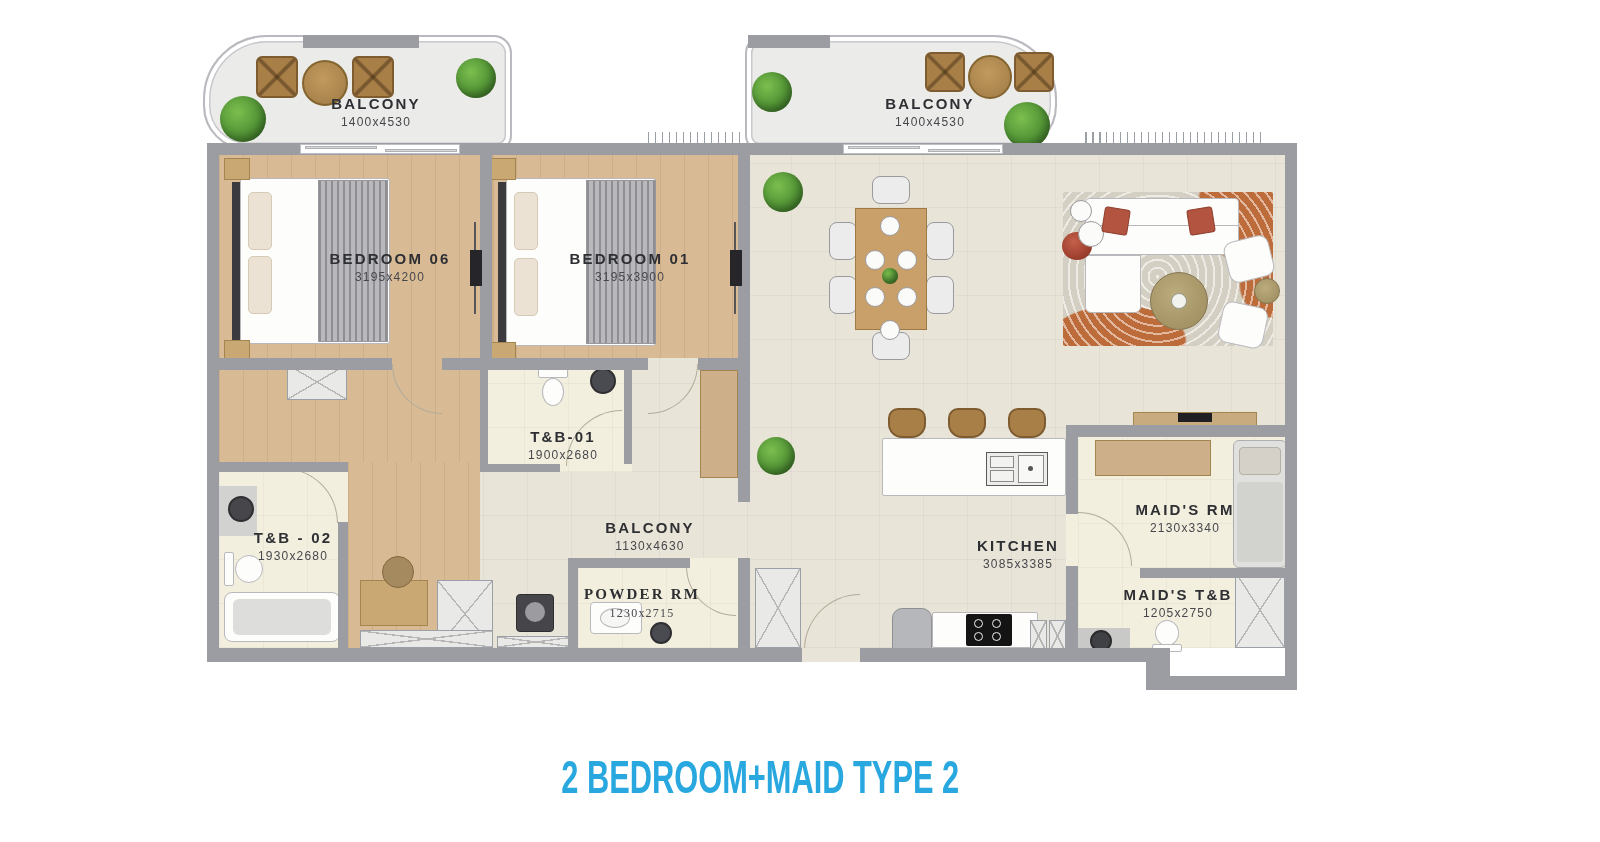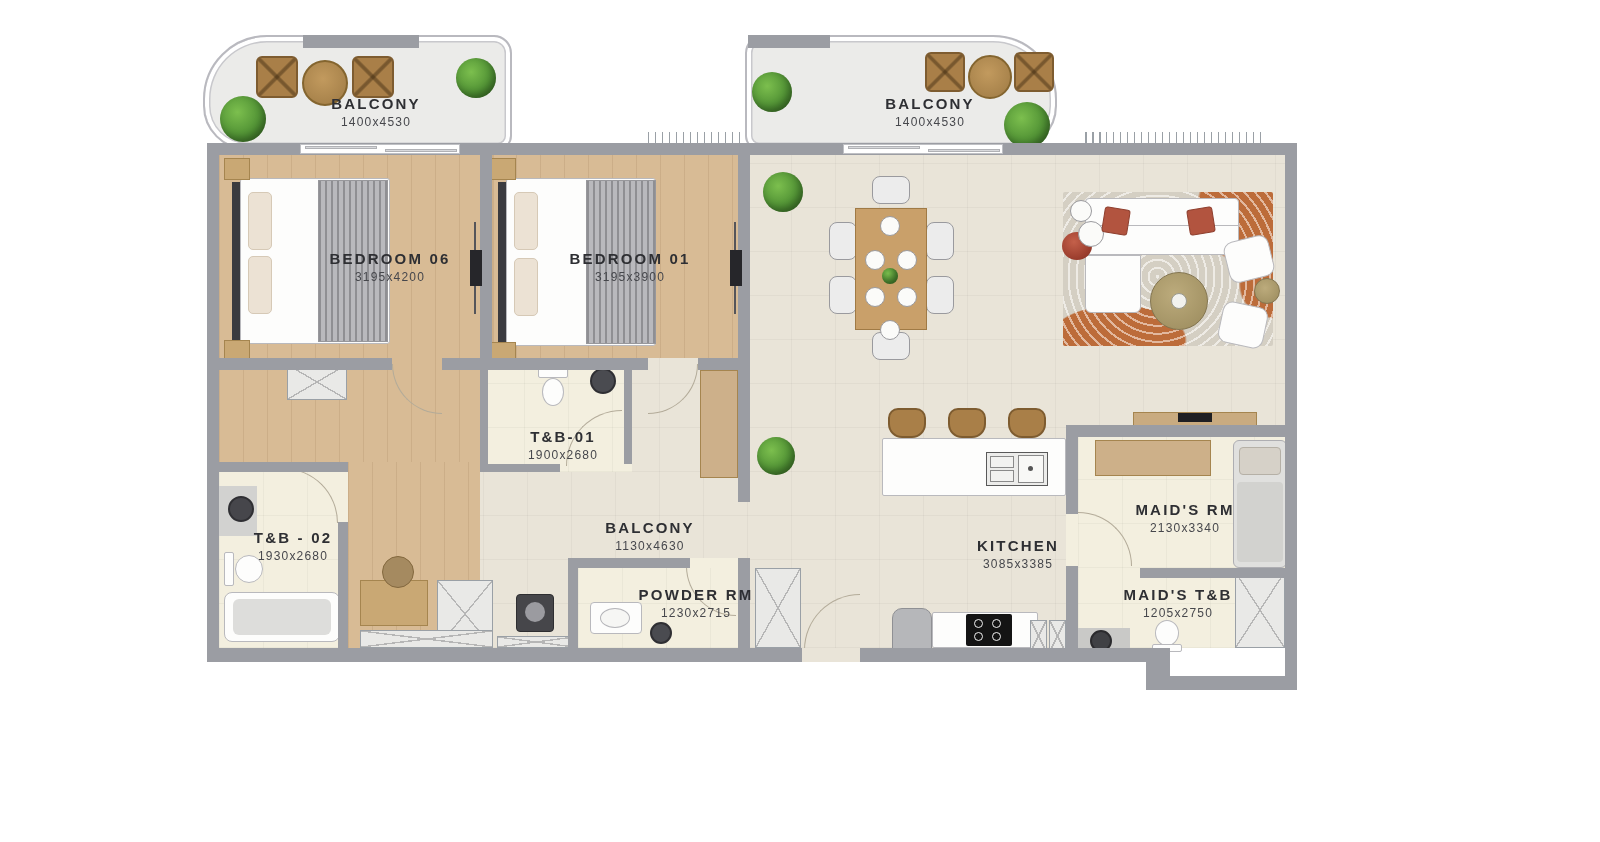--- a/index.html
+++ b/index.html
@@ -261,31 +261,34 @@
     <div class="rdims">1900x2680</div>
   </div>
   <div class="rlabel" style="left:293px;top:529px;">
     <div class="rname">T&amp;B - 02</div>
     <div class="rdims">1930x2680</div>
   </div>
   <div class="rlabel" style="left:650px;top:519px;">
     <div class="rname">BALCONY</div>
     <div class="rdims">1130x4630</div>
   </div>
-  <div class="rlabel" style="left:696px;top:586px;">
+  <div class="rlabel" style="left:642px;top:586px;font-family:Liberation Serif, serif;">
     <div class="rname">POWDER RM</div>
     <div class="rdims">1230x2715</div>
   </div>
   <div class="rlabel" style="left:1018px;top:537px;">
     <div class="rname">KITCHEN</div>
     <div class="rdims">3085x3385</div>
   </div>
   <div class="rlabel" style="left:1185px;top:501px;">
     <div class="rname">MAID'S RM</div>
     <div class="rdims">2130x3340</div>
   </div>
   <div class="rlabel" style="left:1178px;top:586px;">
     <div class="rname">MAID'S T&amp;B</div>
     <div class="rdims">1205x2750</div>
   </div>
 
+  <div class="title-wrap">
+    <span class="title-text">2 BEDROOM+MAID TYPE 2</span>
+  </div>
 
 </div>
 
 </body></html>

